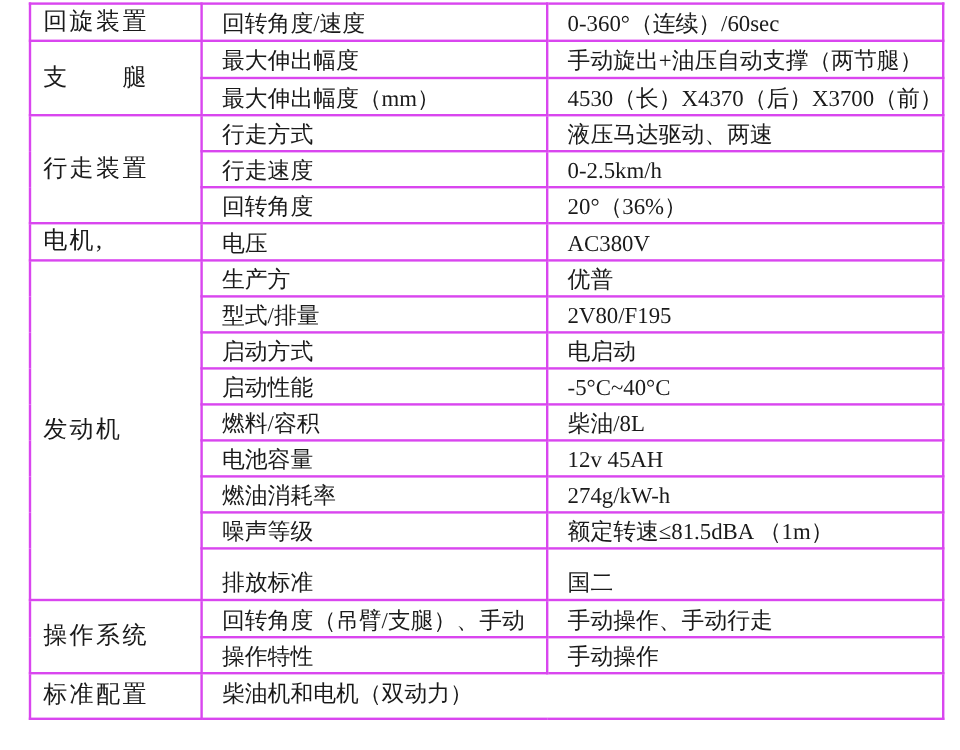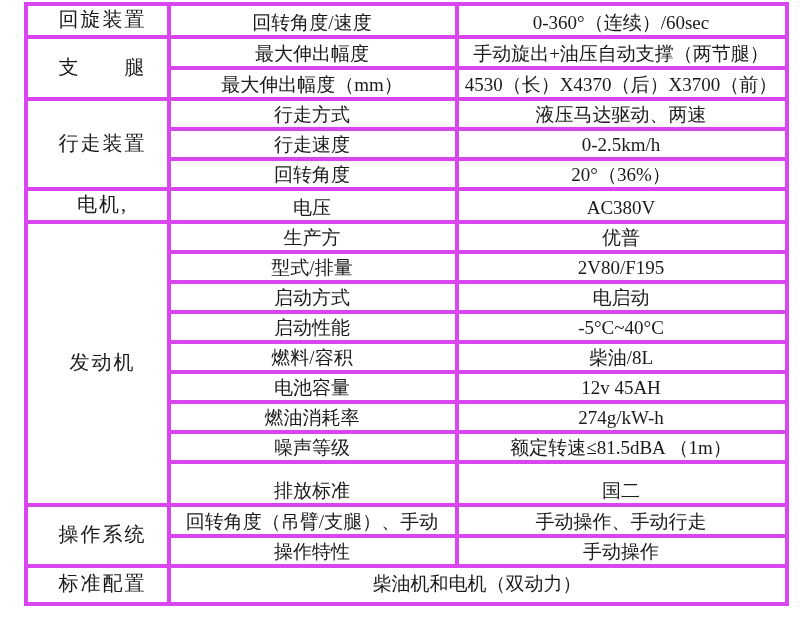--- a/index.html
+++ b/index.html
@@ -11,41 +11,40 @@
     overflow:hidden;
   }
   table.spec-table{
     position:absolute;left:24px;top:2px;
     width:761px;
     border-collapse:collapse;
     table-layout:fixed;
     color:#1a1a1a;
   }
   td{
-    border:4px solid #d946ef;
+    border:2px solid #d946ef;
     overflow:hidden;
-    text-align:center;
   }
   tr{height:30px;}
   tr.rh26{height:26px;}
   tr.rh31{height:31px;}
   tr.rh33{height:43px;}
   tr.rh38{height:38px;margin-left:31px;}
   td.cat{
     vertical-align:middle;
     font-size:20px;
     letter-spacing:2px;
     padding:0 0 2px 10px;
     white-space:nowrap;
   }
   td.spec, td.val{
     vertical-align:bottom;
     font-size:19px;
     line-height:23px;
-    padding:0 2px 1px 0;
+    padding:0 2px 1px 16px;
     white-space:nowrap;
   }
   tr.last td{vertical-align:middle;padding-bottom:4px;}
 </style>
 </head>
 <body>
 
 <table class="spec-table">
   <colgroup>
     <col style="width:143px">

